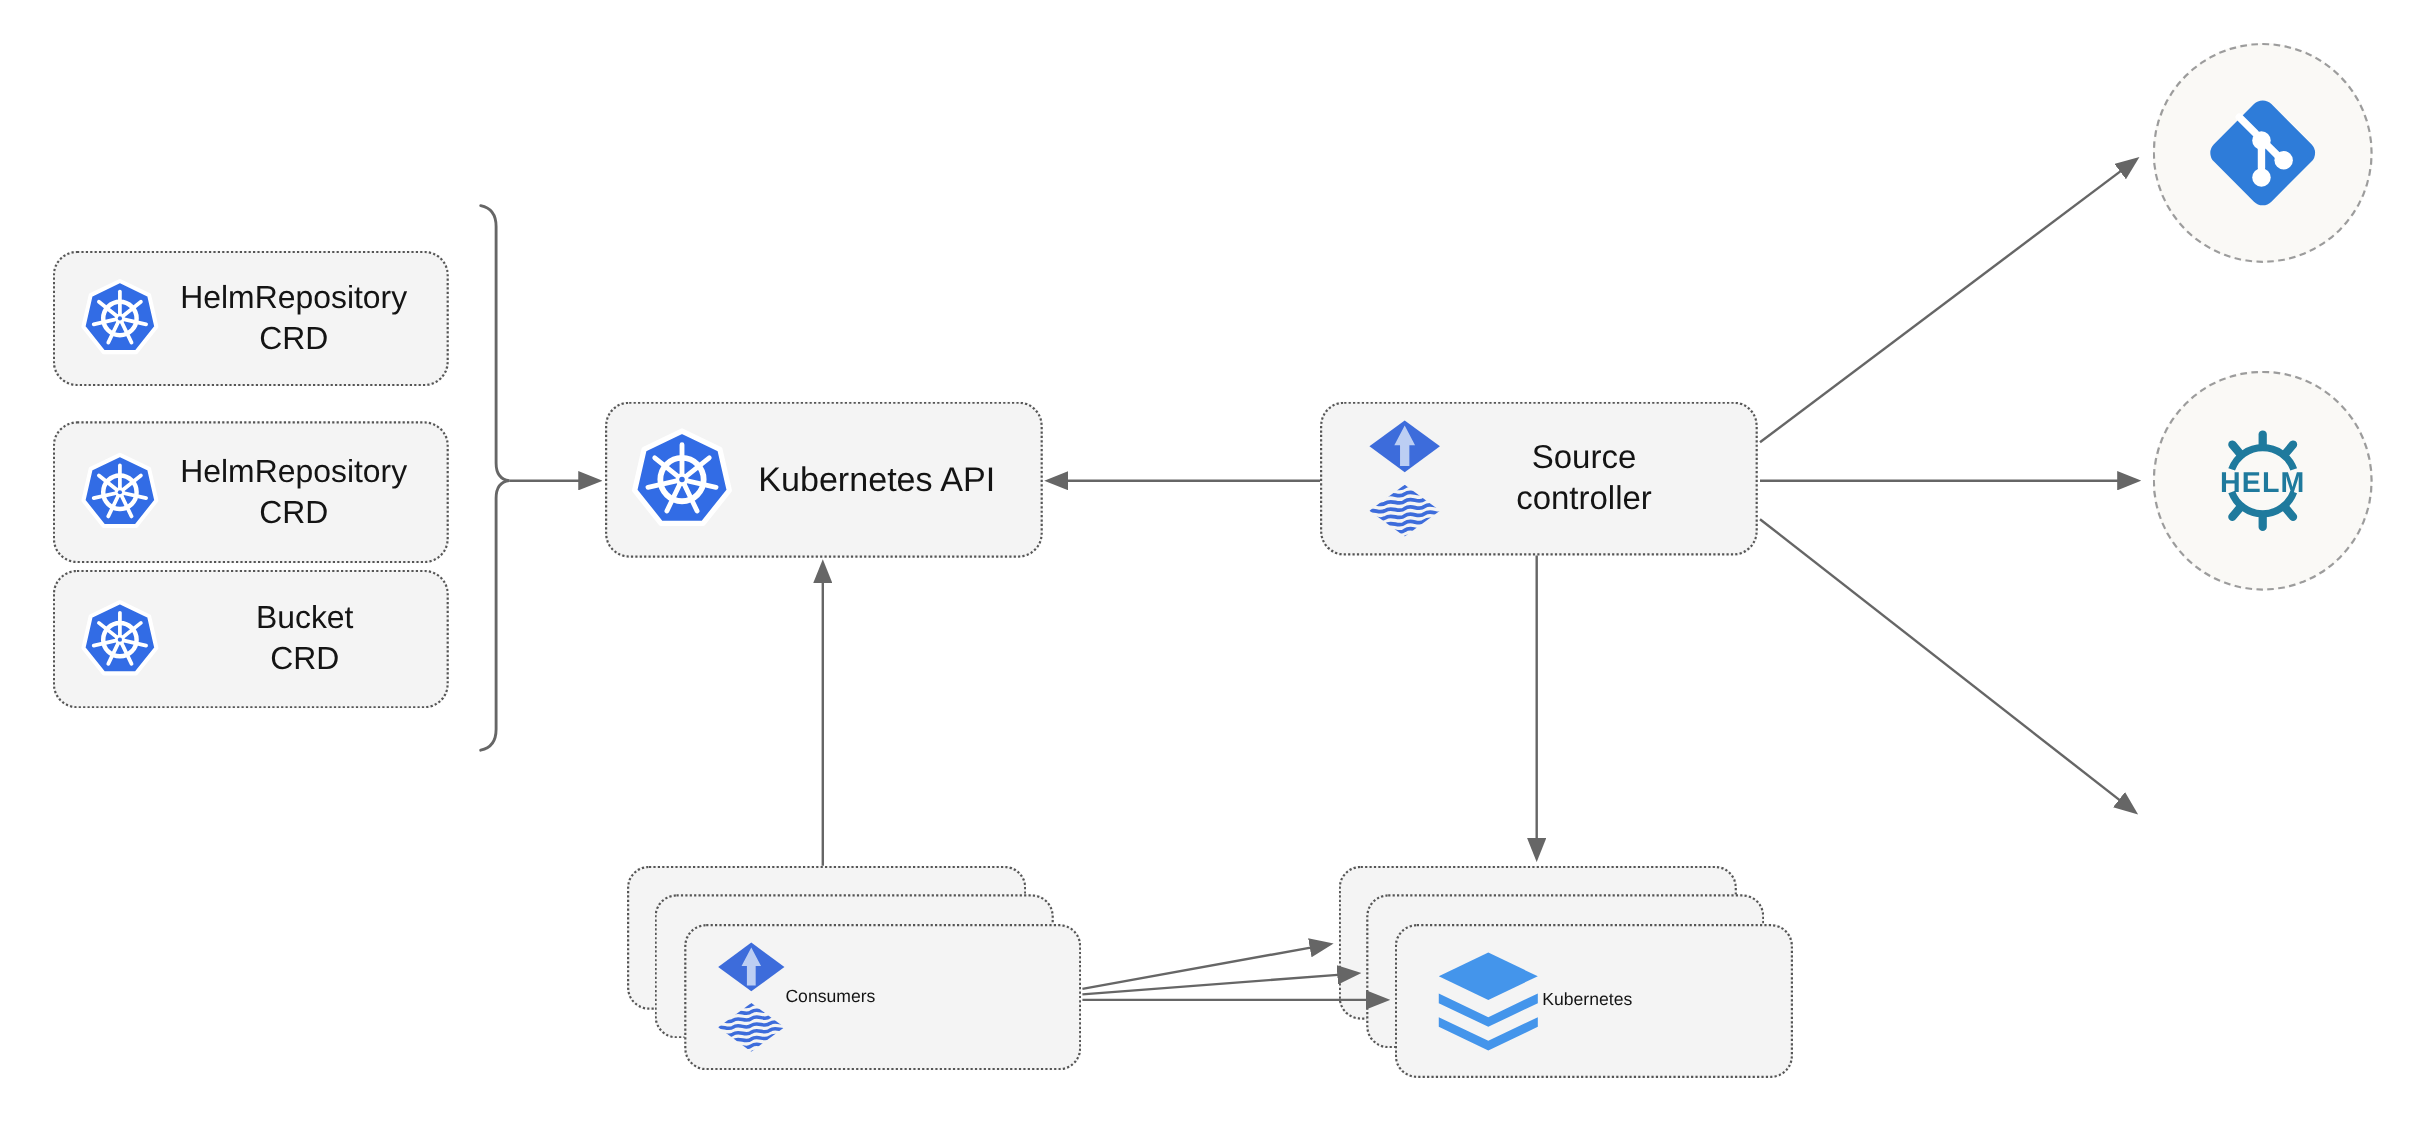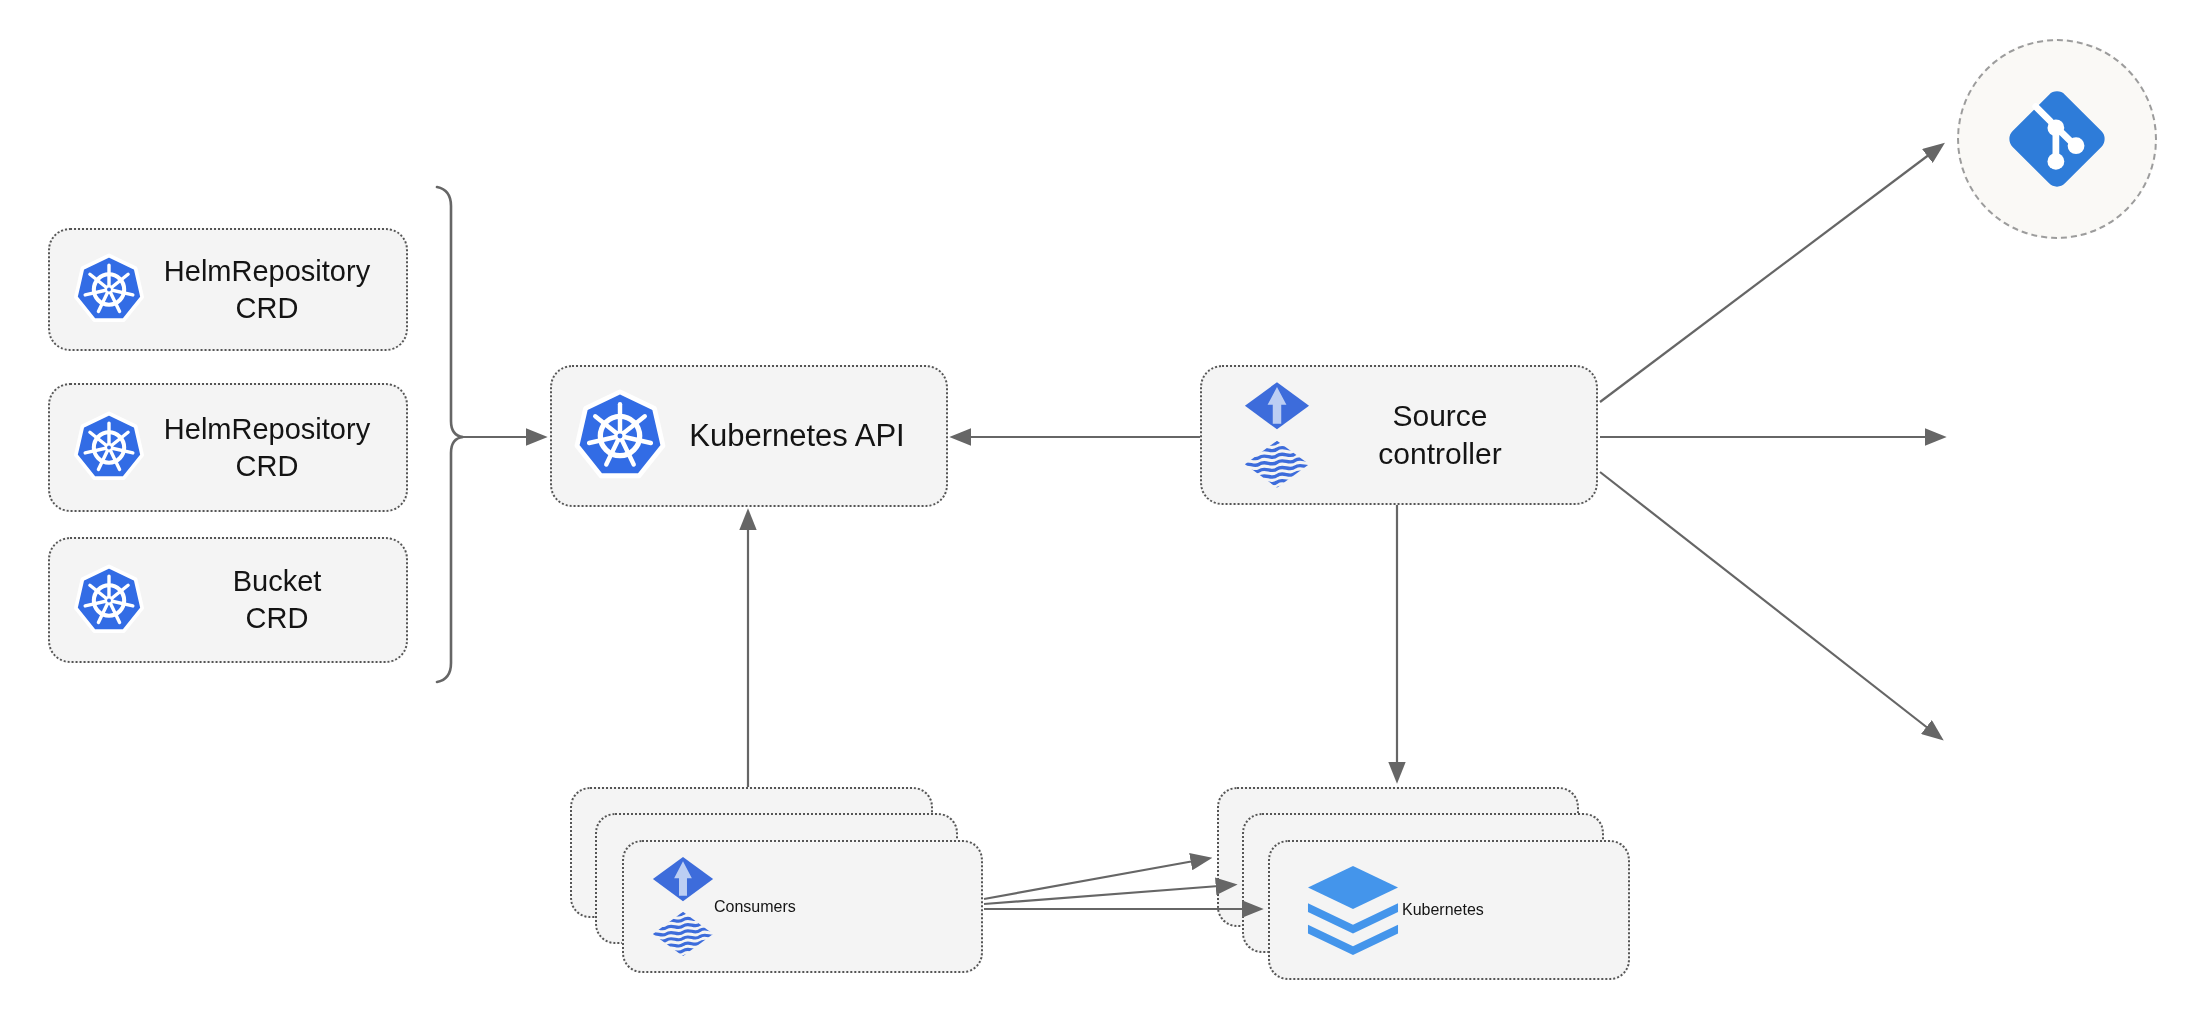--- a/index.html
+++ b/index.html
@@ -128,21 +128,21 @@
   </div>
   <div class="node crd z1" style="top:383px;height:129px;">
     <svg class="ic" width="74" height="77" viewBox="0 0 100 104">
         <use href="#sym-k8s"></use>
       </svg>
     <div class="lbl">
       <div>HelmRepository</div>
       <div>CRD</div>
     </div>
   </div>
-  <div class="node crd z1" style="top:537px;height:126px;gap:20px;">
+  <div class="node crd z1" style="top:518px;height:126px;gap:20px;">
     <svg class="ic" width="74" height="77" viewBox="0 0 100 104">
         <use href="#sym-k8s"></use>
       </svg>
     <div class="lbl">
       <div>Bucket</div>
       <div>CRD</div>
     </div>
   </div>
 
   <div class="node z1" style="left:1200px;top:365px;width:398px;height:140px;padding:0 26px 0 42px;">
@@ -187,20 +187,37 @@
         <line x1="31" y1="21" x2="44" y2="34"></line>
         <line x1="55" y1="45" x2="62" y2="52"></line>
         <line x1="49" y1="47" x2="49" y2="62"></line>
       </g>
       <circle cx="49" cy="40" r="7.5" fill="#fff"></circle>
       <circle cx="67" cy="56" r="7.5" fill="#fff"></circle>
       <circle cx="49" cy="70" r="7.5" fill="#fff"></circle>
     </svg>
   </div>
 
+  <div class="circle z1" style="left:1957px;top:337px;">
+    <svg class="ic" width="120" height="100" viewBox="0 0 120 100">
+      <g fill="none" style="stroke:var(--helm-teal)" stroke-width="6.5">
+        <path d="M 31.8 39.7 A 30 30 0 0 1 88.2 39.7"></path>
+        <path d="M 31.8 60.3 A 30 30 0 0 0 88.2 60.3"></path>
+      </g>
+      <g style="stroke:var(--helm-teal)" stroke-width="7.5" stroke-linecap="round">
+        <line x1="60" y1="19" x2="60" y2="8"></line>
+        <line x1="79.9" y1="26.3" x2="87.6" y2="17.1"></line>
+        <line x1="40.1" y1="26.3" x2="32.4" y2="17.1"></line>
+        <line x1="60" y1="81" x2="60" y2="92"></line>
+        <line x1="79.9" y1="73.7" x2="87.6" y2="82.9"></line>
+        <line x1="40.1" y1="73.7" x2="32.4" y2="82.9"></line>
+      </g>
+      <text x="60" y="60" text-anchor="middle" font-family="Liberation Sans, sans-serif" font-size="26" font-weight="bold" letter-spacing="1" style="fill:var(--helm-teal)">HELM</text>
+    </svg>
+  </div>
 
 
   <svg class="wires" width="2196" height="1030" viewBox="0 0 2196 1030">
     <defs>
       <marker id="ah" viewBox="0 0 10 8" refX="1.5" refY="4" markerWidth="10" markerHeight="8" orient="auto-start-reverse">
         <path d="M 0 0 L 10 4 L 0 8 z" style="fill:var(--arrow-gray)"></path>
       </marker>
     </defs>
     <g fill="none" style="stroke:var(--arrow-gray)" stroke-width="2.2">
       <path stroke-width="2.6" stroke-linecap="round" d="M 437 187 C 447 189 451 196 451 206 L 451 421 C 451 430 454 436 463 437 C 454 438 451 444 451 453 L 451 663 C 451 673 447 680 437 682"></path>

